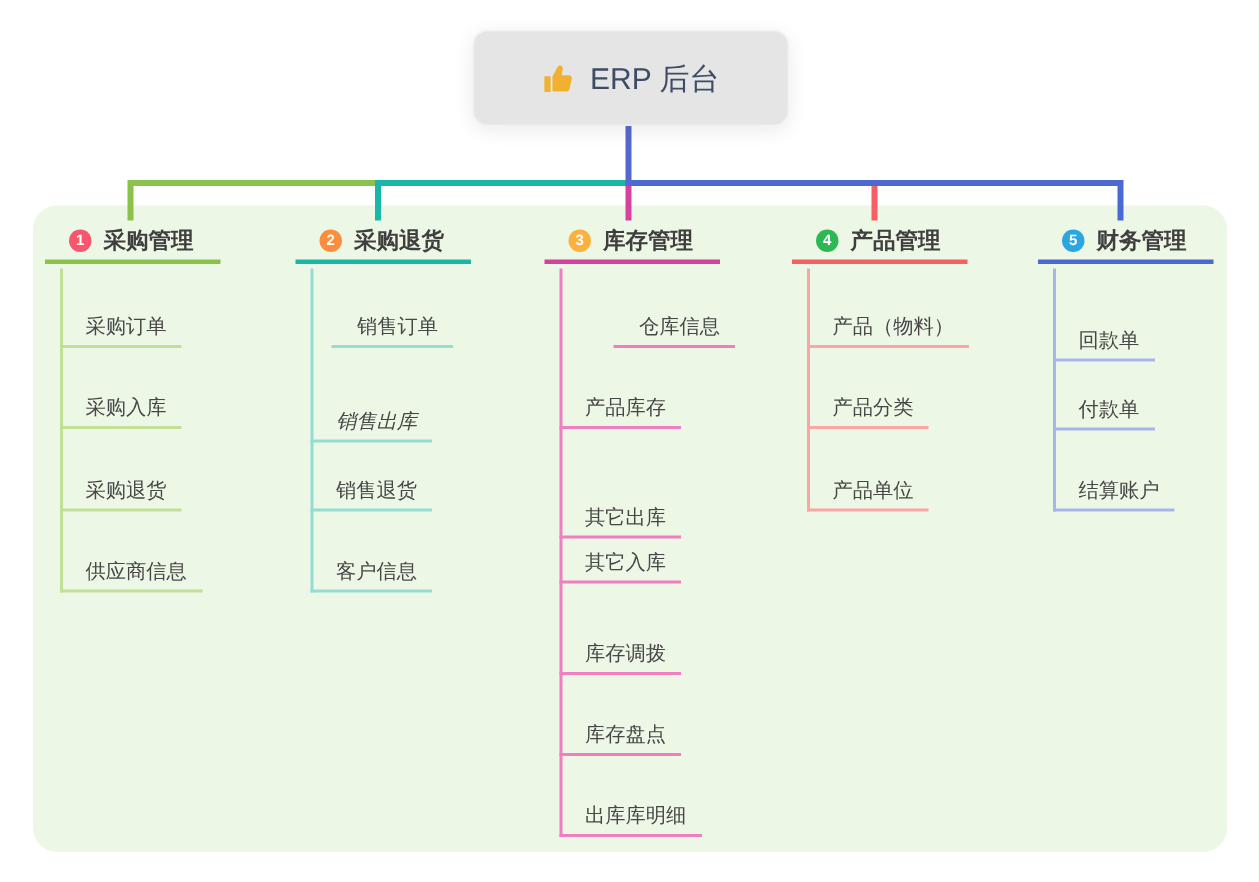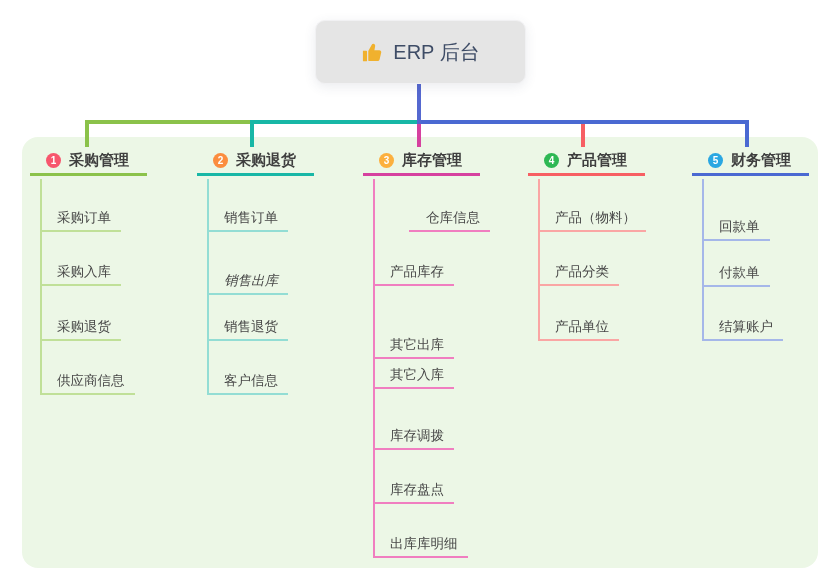--- a/index.html
+++ b/index.html
@@ -83,21 +83,21 @@
     <span>采购退货</span>
   </div>
       <div class="child-node" style="left: 40px; top: 369.2px; border-bottom-color: rgb(192, 224, 152);">
     <span>供应商信息</span>
   </div>
       <div class="branch-header" style="left: 197px; top: 148px; min-width: 117px; border-bottom-color: rgb(24, 183, 166);">
     <span class="badge" style="background: rgb(251, 141, 63);">2</span>
     <span class="branch-title">采购退货</span>
   </div>
       <div class="child-connector" style="left: 207px; top: 179px; height: 216.2px; background: rgb(147, 221, 212);"></div>
-      <div class="child-node" style="left: 207px; top: 206px; border-bottom-color: rgb(147, 221, 212);">
+      <div class="child-node" style="left: 221px; top: 206px; border-bottom-color: rgb(147, 221, 212);">
     <span>销售订单</span>
   </div>
       <div class="child-node" style="left: 207px; top: 269px; border-bottom-color: rgb(147, 221, 212); font-style: italic;">
     <span>销售出库</span>
   </div>
       <div class="child-node" style="left: 207px; top: 314.8px; border-bottom-color: rgb(147, 221, 212);">
     <span>销售退货</span>
   </div>
       <div class="child-node" style="left: 207px; top: 369.2px; border-bottom-color: rgb(147, 221, 212);">
     <span>客户信息</span>

